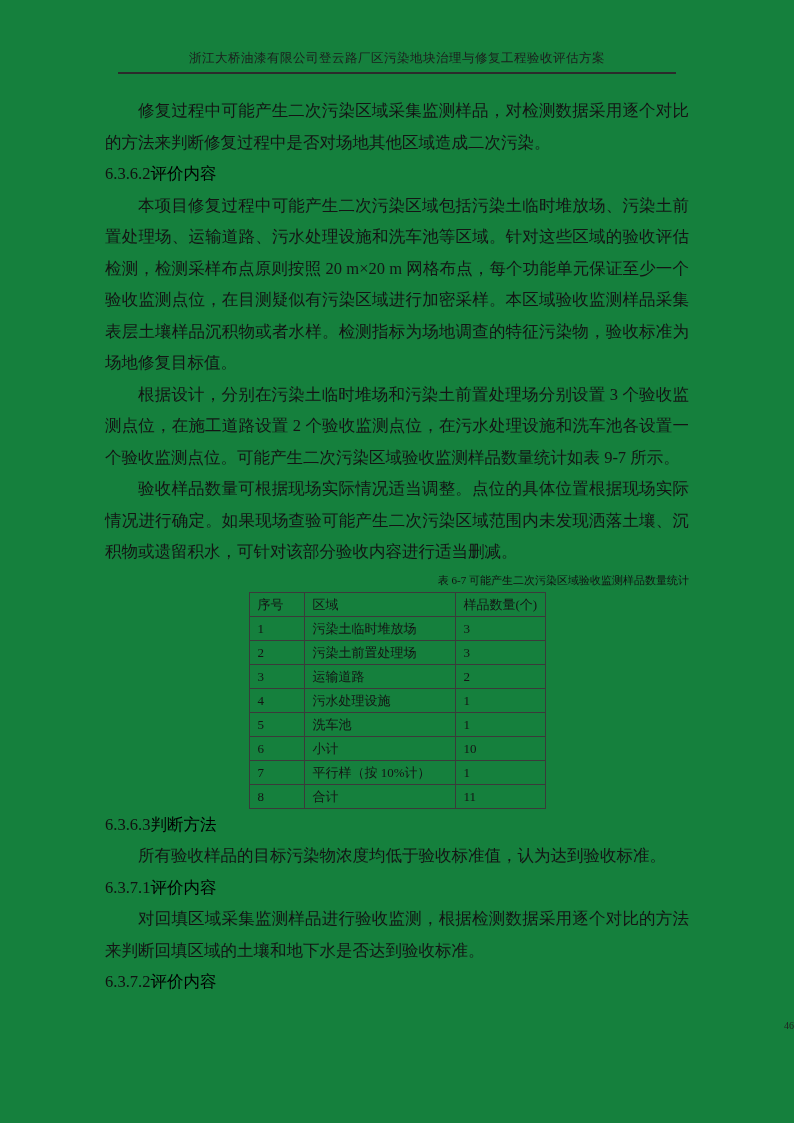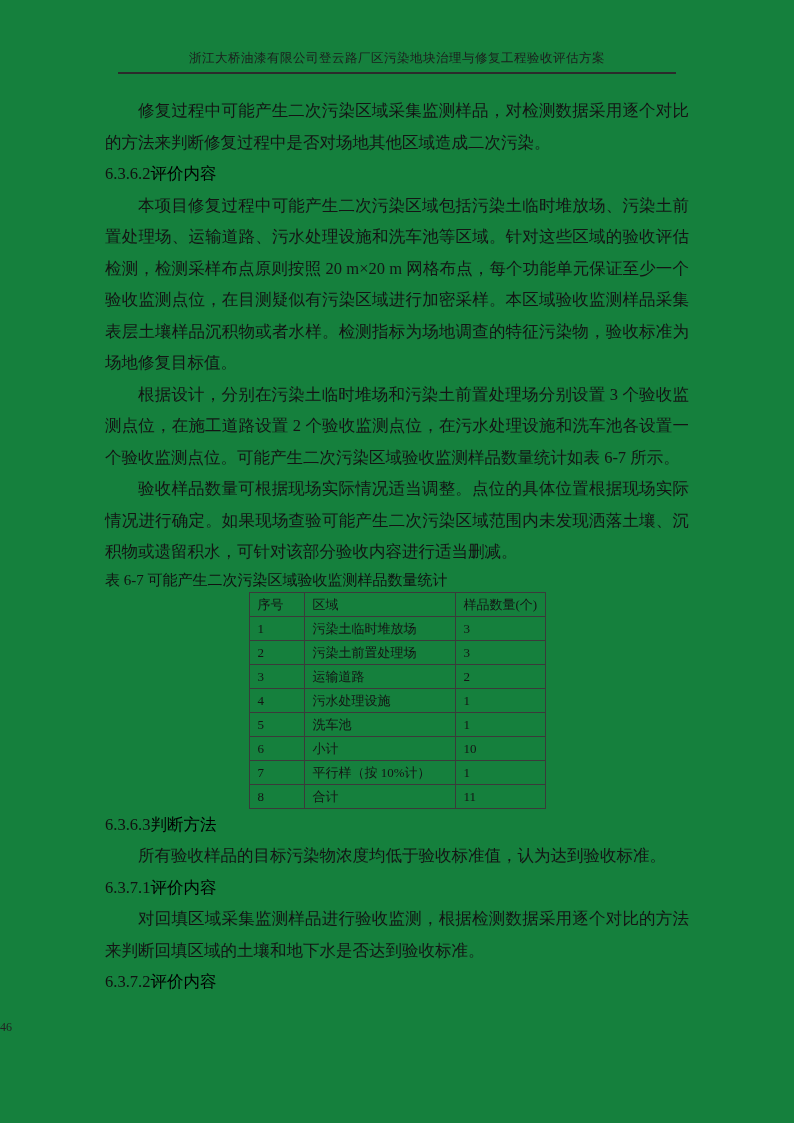--- a/index.html
+++ b/index.html
@@ -29,40 +29,40 @@
   }
   .heading .hnum{
     font-family:"Liberation Serif","DejaVu Serif",serif;
     font-weight:normal;color:#111;
   }
   .heading .htxt{
     font-family:"Liberation Sans","DejaVu Sans",sans-serif;
     font-weight:normal;
   }
   .caption{
-    text-align:left;text-indent:0;font-size:15px;line-height:18px;
+    text-align:right;text-indent:0;font-size:11px;line-height:18px;
     margin:3px 0 3px 0;color:#111;
   }
   table.data-table{
     border-collapse:collapse;table-layout:fixed;
     width:296px;margin:0 auto;
   }
   table.data-table col.c1{width:55px;}
   table.data-table col.c2{width:151px;}
   table.data-table col.c3{width:90px;}
   table.data-table th, table.data-table td{
     border:1px solid #3a3a3a;
     font-size:13px;font-weight:normal;line-height:15px;
     height:24px;box-sizing:border-box;
     padding:0 2px 0 8px;text-align:left;vertical-align:middle;
     white-space:nowrap;overflow:visible;
   }
   .page-number{
     position:absolute;top:1020px;left:0;width:794px;
-    text-align:left;font-size:12px;color:#222;
+    text-align:right;font-size:10px;color:#222;
   }
 </style>
 </head>
 <body>
 
 <div class="page">
 
   <div class="header">
     <span>浙江大桥油漆有限公司登云路厂区污染地块治理与修复工程验收评估方案</span>
   </div>
@@ -70,21 +70,21 @@
 
   <div class="content">
 
     <p class="body">修复过程中可能产生二次污染区域采集监测样品，对检测数据采用逐个对比的方法来判断修复过程中是否对场地其他区域造成二次污染。</p>
 
     <h3 class="heading">
       <span class="hnum">6.3.6.2</span><span class="htxt">评价内容</span>
     </h3>
 
     <p class="body">本项目修复过程中可能产生二次污染区域包括污染土临时堆放场、污染土前置处理场、运输道路、污水处理设施和洗车池等区域。针对这些区域的验收评估检测，检测采样布点原则按照 20 m×20 m 网格布点，每个功能单元保证至少一个验收监测点位，在目测疑似有污染区域进行加密采样。本区域验收监测样品采集表层土壤样品沉积物或者水样。检测指标为场地调查的特征污染物，验收标准为场地修复目标值。</p>
-    <p class="body">根据设计，分别在污染土临时堆场和污染土前置处理场分别设置 3 个验收监测点位，在施工道路设置 2 个验收监测点位，在污水处理设施和洗车池各设置一个验收监测点位。可能产生二次污染区域验收监测样品数量统计如表 6-7 所示。</p>
+    <p class="body">根据设计，分别在污染土临时堆场和污染土前置处理场分别设置 3 个验收监测点位，在施工道路设置 2 个验收监测点位，在污水处理设施和洗车池各设置一个验收监测点位。可能产生二次污染区域验收监测样品数量统计如表 9-7 所示。</p>
     <p class="body">验收样品数量可根据现场实际情况适当调整。点位的具体位置根据现场实际情况进行确定。如果现场查验可能产生二次污染区域范围内未发现洒落土壤、沉积物或遗留积水，可针对该部分验收内容进行适当删减。</p>
 
     <div class="caption">表 6-7 可能产生二次污染区域验收监测样品数量统计</div>
 
     <table class="data-table">
       <colgroup>
           <col class="c1">
           <col class="c2">
           <col class="c3">
         </colgroup>

